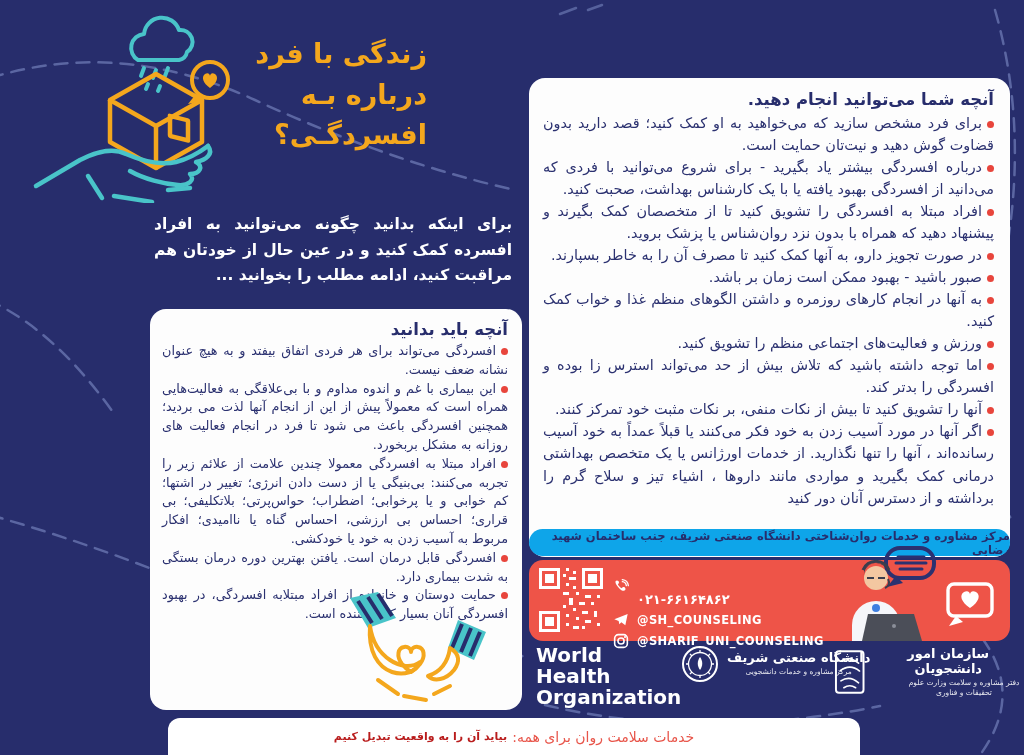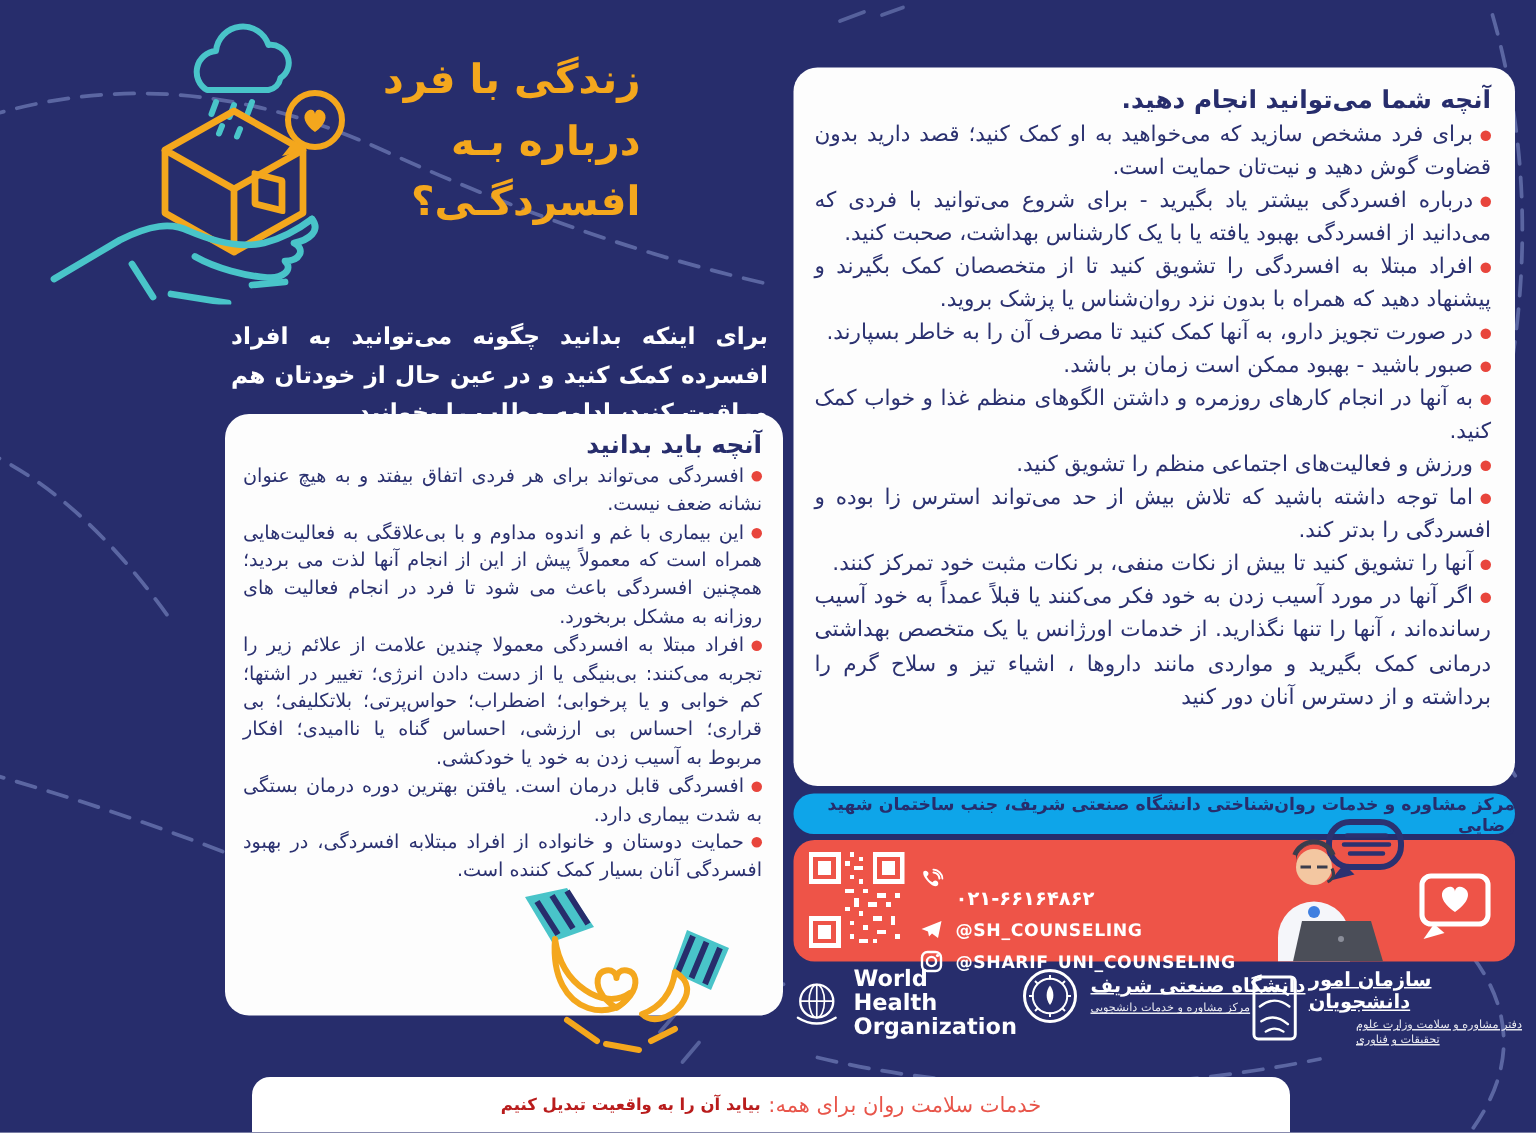--- a/index.html
+++ b/index.html
@@ -22,21 +22,21 @@
 
   
   .intro{
     top:212px; right:512px; width:358px;
     color:#ffffff; font-weight:bold; font-size:15.5px; line-height:1.65;
     direction:rtl; text-align:justify; text-align-last:right;
   }
 
   .card{
     background:#fdfdfd; border-radius:16px; color:#2b3170;
-    direction:rtl; box-sizing:border-box; overflow:hidden;
+    direction:rtl; box-sizing:border-box; overflow:hidden;margin-top:33px;
   }
   .card .box-title{
     font-weight:bold; font-size:16.5px; color:#272d6c; margin:0 0 3px 0;
   }
   .card ul{list-style:none; margin:0; padding:0;}
   .card li{
     text-align:justify; position:relative;
   }
   .dot{
     display:inline-block; width:7px; height:7px; border-radius:50%;
@@ -64,24 +64,24 @@
     display:flex; flex-direction:column; gap:5px;
   }
   .crow{display:flex; align-items:center; gap:8px; color:#fff; font-weight:bold;
         font-size:11.5px; letter-spacing:.4px;}
   .crow .phone-num{font-size:13px;margin-top:26px;}
   .person-wrap{position:absolute; right:4px; bottom:0; width:160px; height:95px;}
 
   
   .logos{color:#fff;}
   .who{left:528px; top:645px; width:150px; display:flex; align-items:center; gap:8px;}
-  .who-text{font-weight:bold; font-size:15px; line-height:1.05; direction:ltr;}
+  .who-text{font-weight:bold; font-size:20px; line-height:1.05; direction:ltr;}
   .sharif{left:680px; top:644px; display:flex; align-items:center; gap:7px;}
   .sao{left:834px; top:646px; display:flex; align-items:center; gap:7px;}
-  .logo-fa{direction:rtl; text-align:left;text-decoration:underline;}
+  .logo-fa{direction:rtl; text-align:center;}
   .logo-fa-title{font-weight:bold; font-size:13px;}
   .logo-fa-sub{font-size:7.5px; opacity:.9; margin-top:2px; line-height:1.35;}
 
   
   .slogan{
     left:168px; top:718px; width:692px; height:37px;
     background:#ffffff; border-radius:12px 12px 0 0;
     display:flex; align-items:center; justify-content:center; gap:5px;
     direction:rtl; font-size:14px; color:#e8554a;
   }

